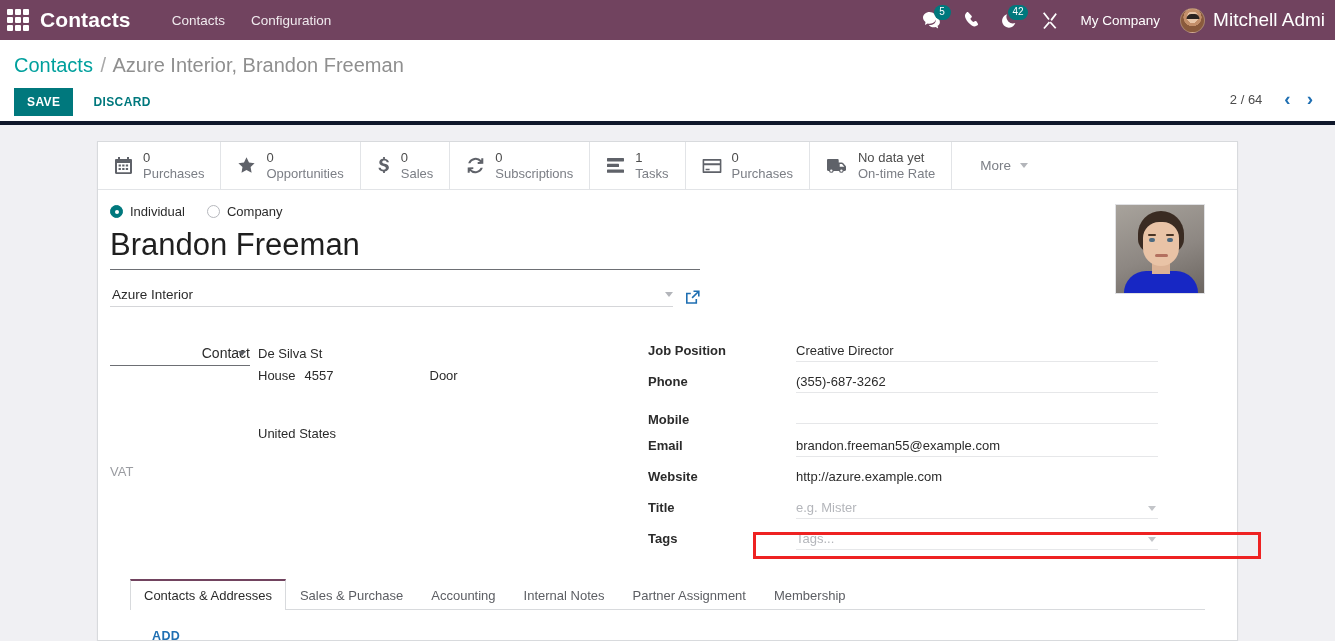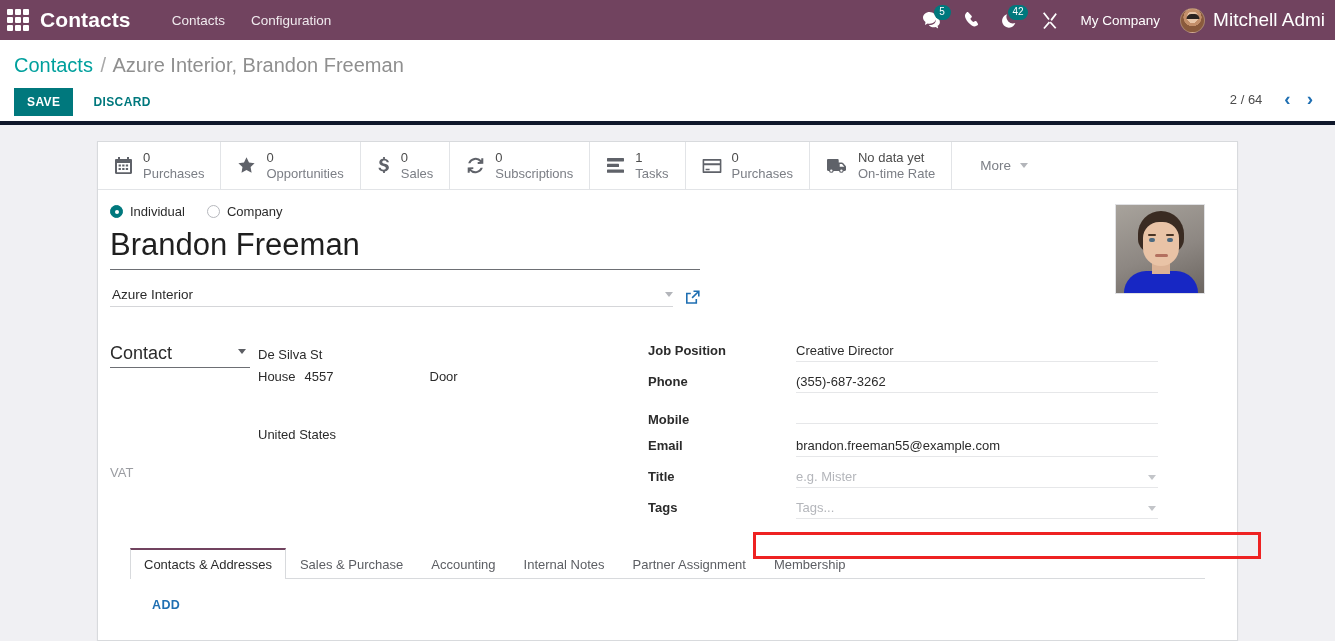--- a/index.html
+++ b/index.html
@@ -350,27 +350,28 @@
   .fld-val.ph { color: #b4b6bb; }
 
   
   .addr-type-wrap { width: 148px; flex: none; }
   .addr-select {
     width: 140px;
     border: none;
     border-bottom: 1px solid #6d6f74;
     background: transparent;
     font-family: inherit;
-    font-size: 18px;
+    font-size: 14px;
     color: #2b2b2b;
     padding: 0 0 4px 0;
     outline: none;
     -webkit-appearance: none;
     appearance: none;
     cursor: pointer;
+    text-align: right;
   }
   .addr-select-wrap { position: relative; width: 140px; }
   .addr-select-wrap::after {
     content: '';
     position: absolute;
     right: 4px; top: 6px;
     border-left: 4px solid transparent;
     border-right: 4px solid transparent;
     border-top: 5px solid #5c5e63;
     pointer-events: none;
@@ -726,20 +727,24 @@
         <div class="fld">
           <span class="fld-label">Mobile</span>
           <span class="fld-val"></span>
         </div>
 
         <div class="fld">
           <span class="fld-label">Email</span>
           <span class="fld-val">brandon.freeman55@example.com</span>
         </div>
 
+        <div class="fld">
+          <span class="fld-label">Website</span>
+          <span class="fld-val noline">http://azure.example.com</span>
+        </div>
 
         <div class="fld">
           <span class="fld-label">Title</span>
           <span class="fld-val ph with-caret">e.g. Mister</span>
         </div>
 
         <div class="fld">
           <span class="fld-label">Tags</span>
           <span class="fld-val ph with-caret">Tags...</span>
         </div>

